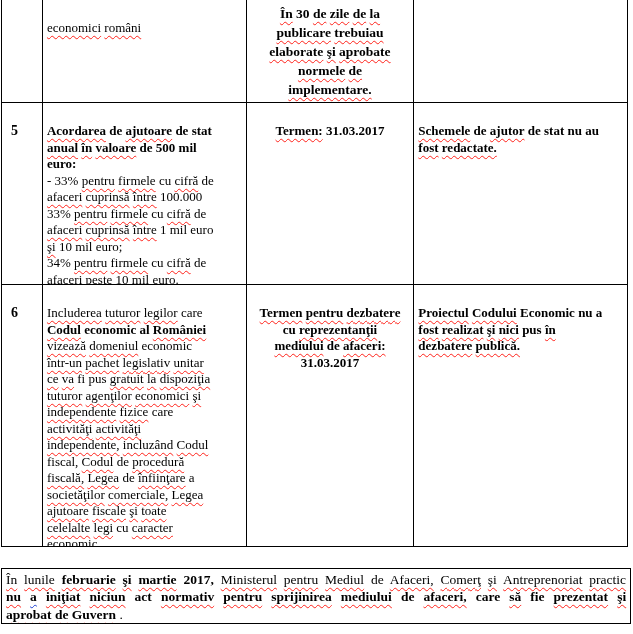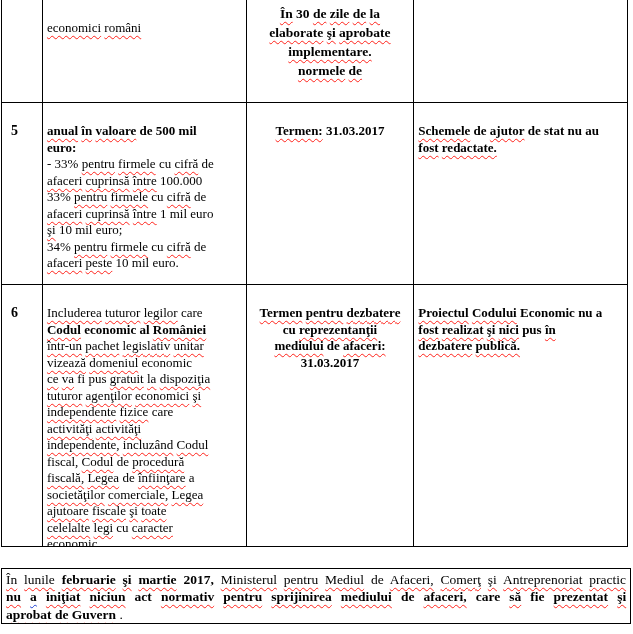--- a/index.html
+++ b/index.html
@@ -62,30 +62,32 @@
 
 <div class="tbl">
 
   <div class="row r4">
     <div class="cell c1"></div>
     <div class="cell c2">
         <div class="ln"><span class="sq">economici</span> <span class="sq">români</span></div>
       </div>
     <div class="cell c3">
         <div class="ln"><span class="b sq">În</span> <span class="b">30</span> <span class="b sq">de</span> <span class="b sq">zile</span> <span class="b sq">de</span> <span class="b sq">la</span></div>
+        <div class="ln"><span class="b sq">publicare</span> <span class="b sq">trebuiau</span></div>
         <div class="ln"><span class="b sq">elaborate</span> <span class="b sq">şi</span> <span class="b sq">aprobate</span></div>
+        <div class="ln"><span class="b sq">normele</span> <span class="b sq">de</span></div>
         <div class="ln"><span class="b sq">implementare.</span></div>
-        <div class="ln"><span class="b sq">normele</span> <span class="b sq">de</span></div>
       </div>
     <div class="cell c4"></div>
   </div>
 
   <div class="row r5">
     <div class="cell c1">5</div>
     <div class="cell c2">
+        <div class="ln"><span class="b sq">Acordarea</span> <span class="b">de</span> <span class="b sq">ajutoare</span> <span class="b">de</span> <span class="b">stat</span></div>
         <div class="ln"><span class="b sq">anual</span> <span class="b sq">în</span> <span class="b sq">valoare</span> <span class="b">de</span> <span class="b">500</span> <span class="b">mil</span></div>
         <div class="ln"><span class="b">euro:</span></div>
         <div class="ln"><span>-</span> <span>33%</span> <span class="sq">pentru</span> <span class="sq">firmele</span> <span>cu</span> <span class="sq">cifră</span> <span>de</span></div>
         <div class="ln"><span class="sq">afaceri</span> <span class="sq">cuprinsă</span> <span class="sq">între</span> <span>100.000</span></div>
         <div class="ln"><span>33%</span> <span class="sq">pentru</span> <span class="sq">firmele</span> <span>cu</span> <span class="sq">cifră</span> <span>de</span></div>
         <div class="ln"><span class="sq">afaceri</span> <span class="sq">cuprinsă</span> <span class="sq">între</span> <span>1</span> <span>mil</span> <span>euro</span></div>
         <div class="ln"><span class="sq">şi</span> <span>10</span> <span>mil</span> <span>euro;</span></div>
         <div class="ln"><span>34%</span> <span class="sq">pentru</span> <span class="sq">firmele</span> <span>cu</span> <span class="sq">cifră</span> <span>de</span></div>
         <div class="ln"><span class="sq">afaceri</span> <span class="sq">peste</span> <span>10</span> <span>mil</span> <span>euro.</span></div>
       </div>
@@ -96,22 +98,22 @@
         <div class="ln"><span class="b sq">Schemele</span> <span class="b">de</span> <span class="b sq">ajutor</span> <span class="b">de</span> <span class="b">stat</span> <span class="b">nu</span> <span class="b">au</span></div>
         <div class="ln"><span class="b sq">fost</span> <span class="b sq">redactate.</span></div>
       </div>
   </div>
 
   <div class="row r6">
     <div class="cell c1">6</div>
     <div class="cell c2">
         <div class="ln"><span class="sq">Includerea</span> <span class="sq">tuturor</span> <span class="sq">legilor</span> <span>care</span></div>
         <div class="ln"><span class="b sq">Codul</span> <span class="b">economic</span> <span class="b">al</span> <span class="b sq">României</span></div>
+        <div class="ln"><span class="sq">vizează</span> <span class="sq">domeniul</span> <span>economic</span></div>
         <div class="ln"><span class="sq">într-un</span> <span class="sq">pachet</span> <span class="sq">legislativ</span> <span class="sq">unitar</span></div>
-        <div class="ln"><span class="sq">vizează</span> <span class="sq">domeniul</span> <span>economic</span></div>
         <div class="ln"><span class="sq">ce</span> <span class="sq">va</span> <span>fi</span> <span>pus</span> <span class="sq">gratuit</span> <span class="sq">la</span> <span class="sq">dispoziţia</span></div>
         <div class="ln"><span class="sq">tuturor</span> <span class="sq">agenţilor</span> <span class="sq">economici</span> <span class="sq">şi</span></div>
         <div class="ln"><span class="sq">independente</span> <span class="sq">fizice</span> <span>care</span></div>
         <div class="ln"><span class="sq">activităţi</span> <span class="sq">activităţi</span></div>
         <div class="ln"><span class="sq">independente,</span> <span class="sq">incluzând</span> <span class="sq">Codul</span></div>
         <div class="ln"><span>fiscal,</span> <span class="sq">Codul</span> <span>de</span> <span class="sq">procedură</span></div>
         <div class="ln"><span class="sq">fiscală,</span> <span class="sq">Legea</span> <span>de</span> <span class="sq">înfiinţare</span> <span>a</span></div>
         <div class="ln"><span class="sq">societăţilor</span> <span class="sq">comerciale,</span> <span class="sq">Legea</span></div>
         <div class="ln"><span class="sq">ajutoare</span> <span class="sq">fiscale</span> <span class="sq">şi</span> <span class="sq">toate</span></div>
         <div class="ln"><span class="sq">celelalte</span> <span class="sq">legi</span> <span>cu</span> <span class="sq">caracter</span></div>

